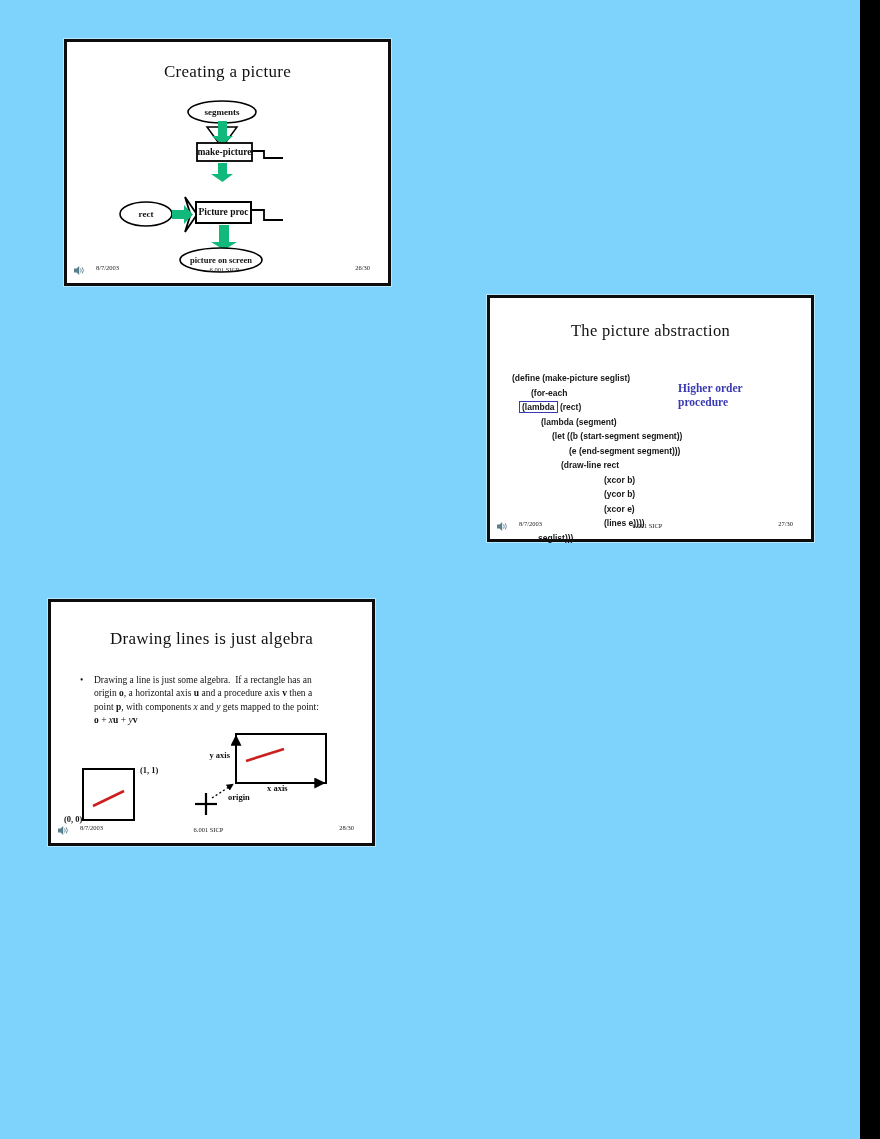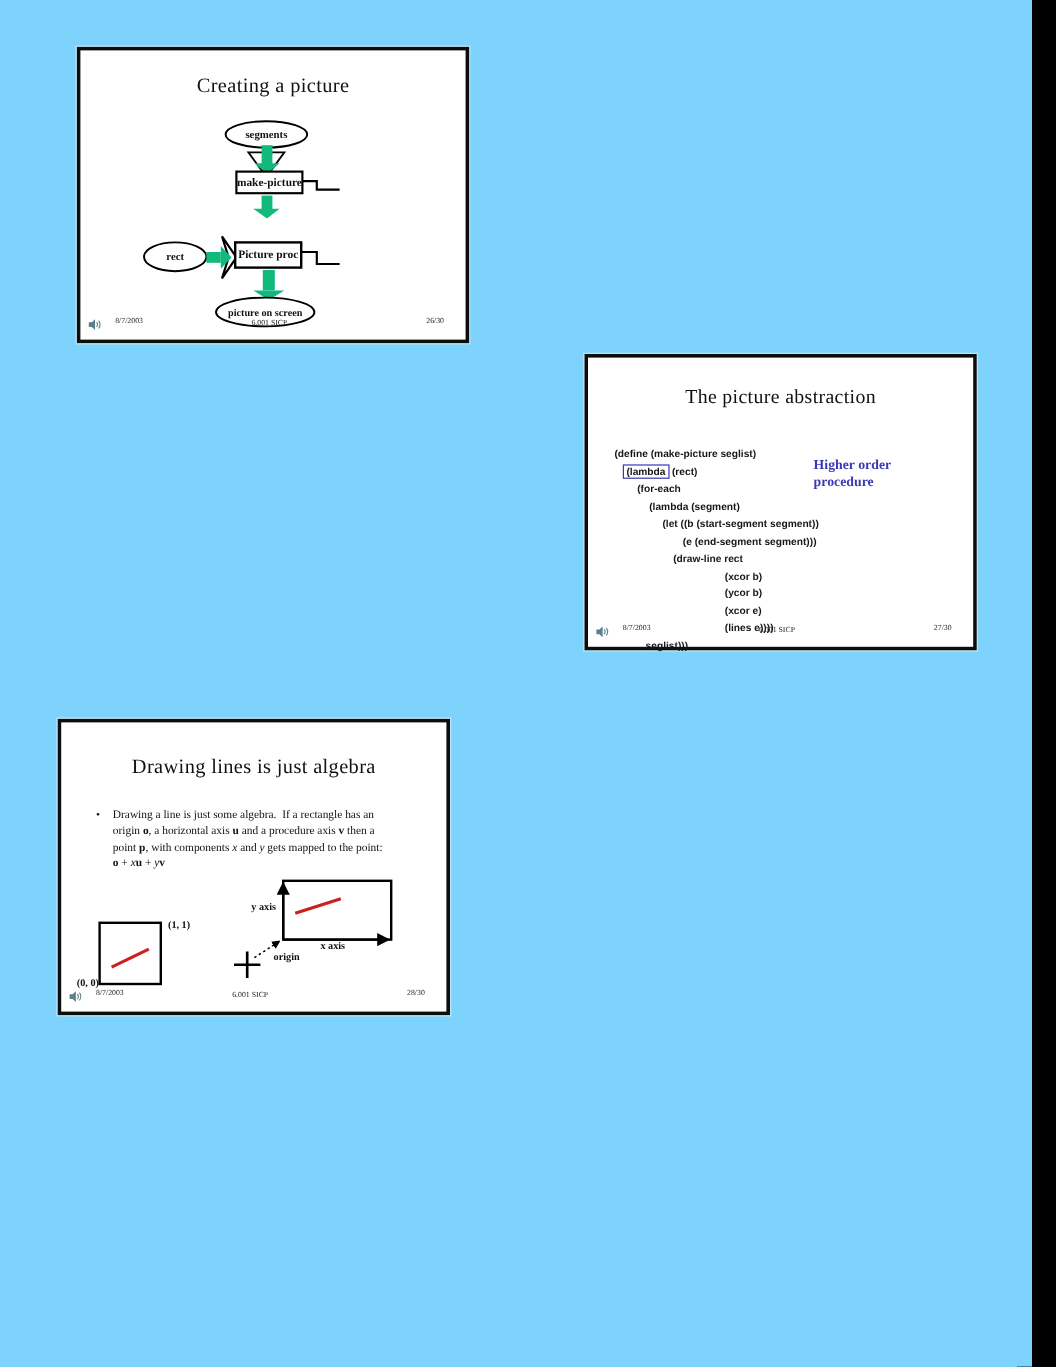--- a/index.html
+++ b/index.html
@@ -93,22 +93,22 @@
       <span class="date">8/7/2003</span>
       <span class="course">6.001 SICP</span>
       <span class="page">26/30</span>
     </div>
   </section>
 
   <section class="slide" id="slide2">
     <h1>The picture abstraction</h1>
     <div class="code" id="code-block">
         <div class="code-line" style="margin-left: 22px;">(define (make-picture seglist)</div>
+        <div class="code-line" style="margin-left: 41px;">(for-each</div>
         <div class="code-line" style="margin-left: 29px;"><span class="lambda-box">(lambda</span> (rect)</div>
-        <div class="code-line" style="margin-left: 41px;">(for-each</div>
         <div class="code-line" style="margin-left: 51px;">(lambda (segment)</div>
         <div class="code-line" style="margin-left: 62px;">(let ((b (start-segment segment))</div>
         <div class="code-line" style="margin-left: 79px;">(e (end-segment segment)))</div>
         <div class="code-line" style="margin-left: 71px;">(draw-line rect</div>
         <div class="code-line" style="margin-left: 114px;">(xcor b)</div>
         <div class="code-line" style="margin-left: 114px;">(ycor b)</div>
         <div class="code-line" style="margin-left: 114px;">(xcor e)</div>
         <div class="code-line" style="margin-left: 114px;">(lines e))))</div>
         <div class="code-line" style="margin-left: 48px;">seglist)))</div>
       </div>

